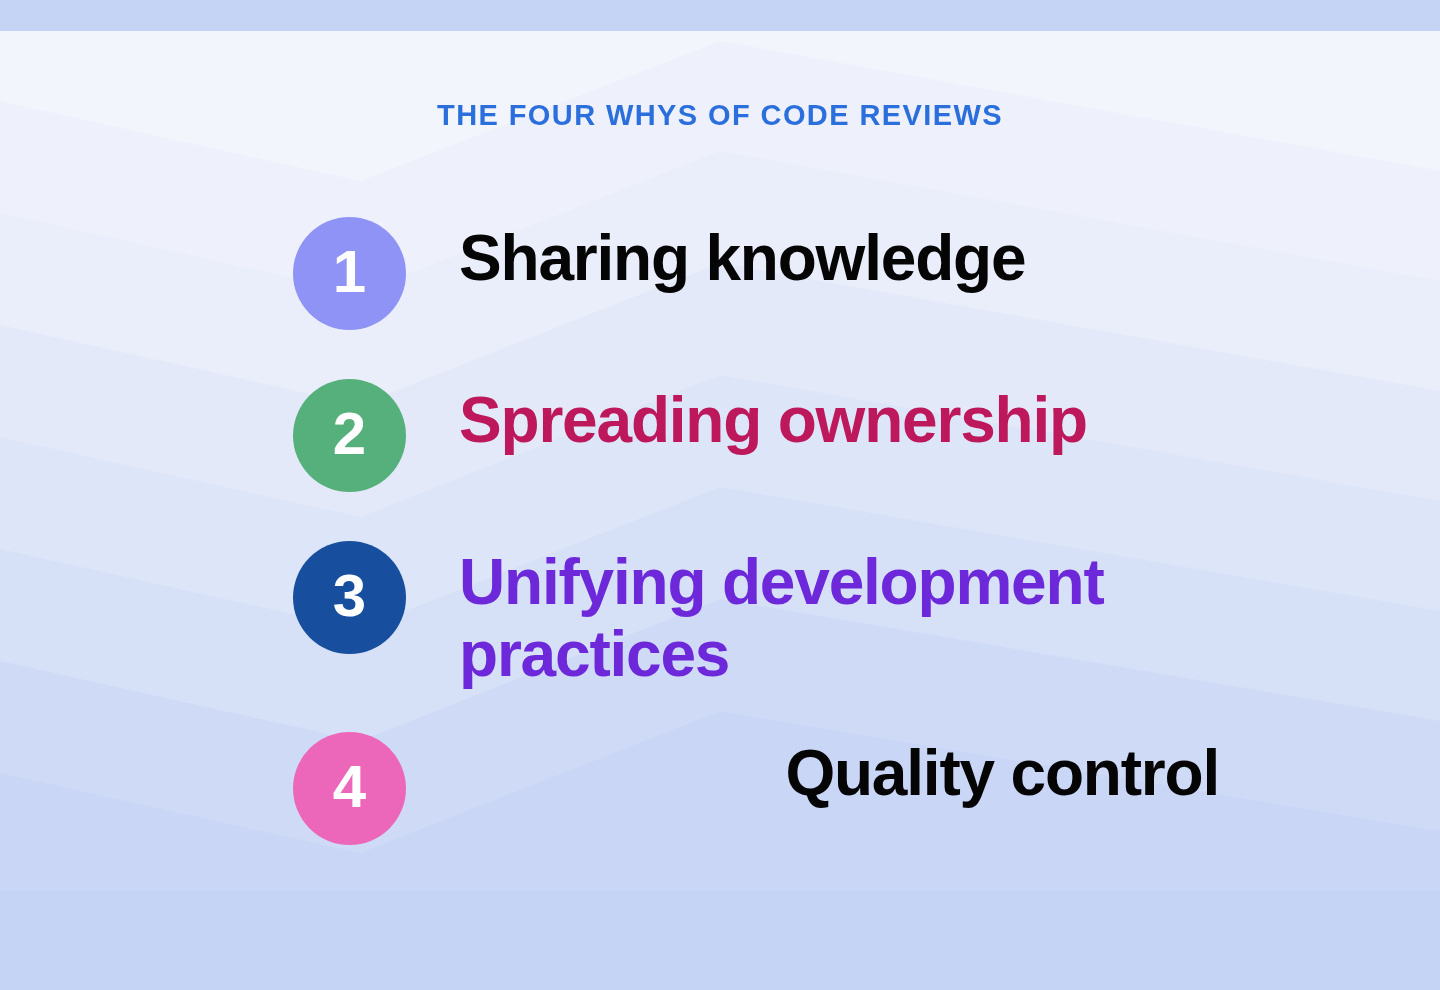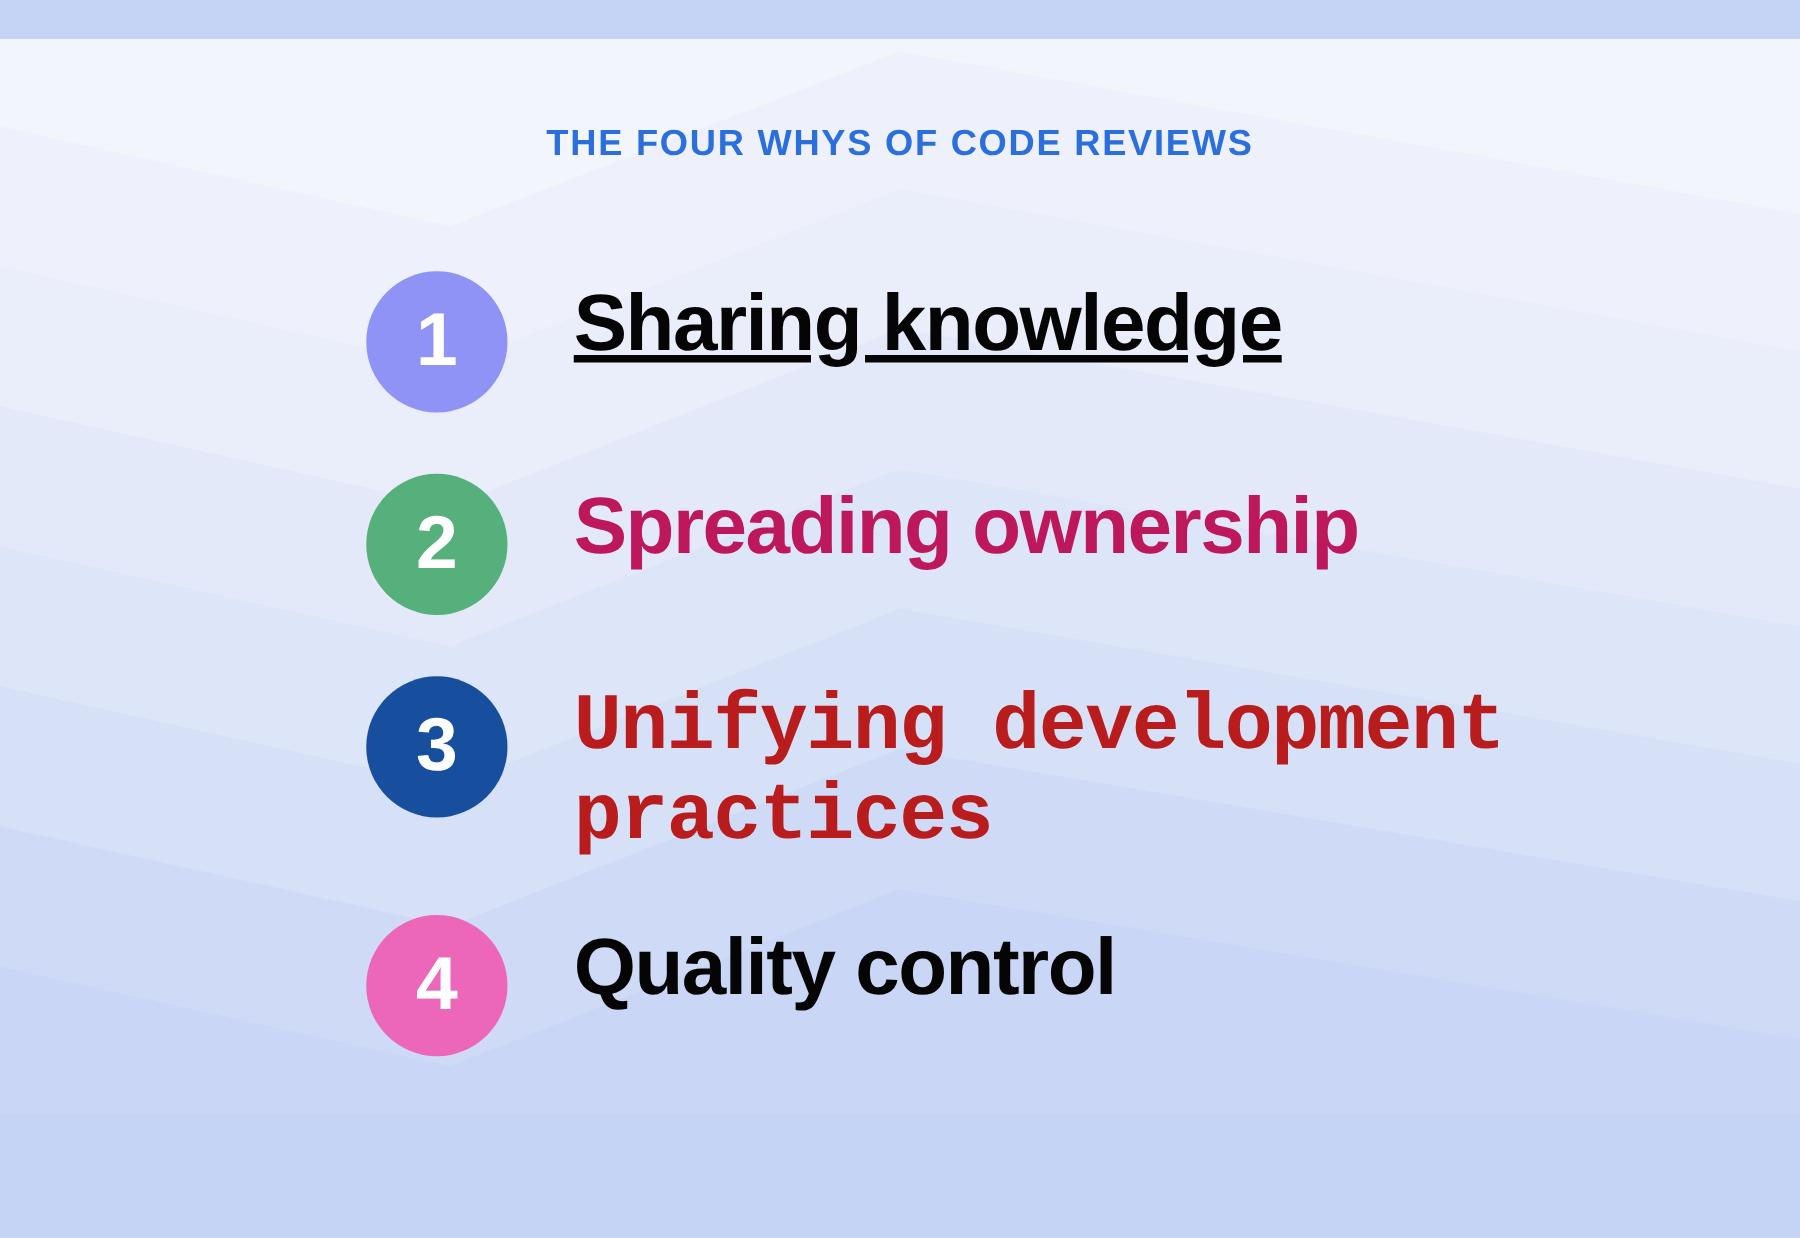--- a/index.html
+++ b/index.html
@@ -126,32 +126,32 @@
     <path d="M0,742 L360,822 L720,680 L1440,800 L1440,990 L0,990 Z" fill="#c9d6f5"></path>
     <path d="M0,860 L1440,860 L1440,990 L0,990 Z" fill="#c5d4f5"></path>
   </svg>
 
   <div id="title" style="color: rgb(42, 111, 219);">THE FOUR WHYS OF CODE REVIEWS</div>
 
   <div id="list">
 
     <div class="item row-1">
       <div class="badge" style="background-color: rgb(142, 147, 245); color: rgb(255, 255, 255);">1</div>
-      <div class="item-label" style="color: rgb(5, 5, 5); text-decoration: underline;">Sharing knowledge</div>
+      <div class="item-label" style="color: rgb(5, 5, 5);">Sharing knowledge</div>
     </div>
 
     <div class="item row-2">
       <div class="badge" style="background-color: rgb(85, 176, 124); color: rgb(255, 255, 255);">2</div>
       <div class="item-label" style="color: #be185d;">Spreading ownership</div>
     </div>
 
     <div class="item row-3">
       <div class="badge" style="background-color: rgb(23, 79, 158); color: rgb(255, 255, 255);">3</div>
-      <div class="item-label" style="color: #b91c1c; font-family: Liberation Mono, monospace;">Unifying development practices</div>
+      <div class="item-label" style="color: #6d28d9;">Unifying development practices</div>
     </div>
 
     <div class="item row-4">
       <div class="badge" style="background-color: rgb(236, 103, 186); color: rgb(255, 255, 255);">4</div>
-      <div class="item-label" style="color: rgb(5, 5, 5);">Quality control</div>
+      <div class="item-label" style="color: rgb(5, 5, 5); text-align: right;">Quality control</div>
     </div>
 
   </div>
 </div>
 
 </body></html>

